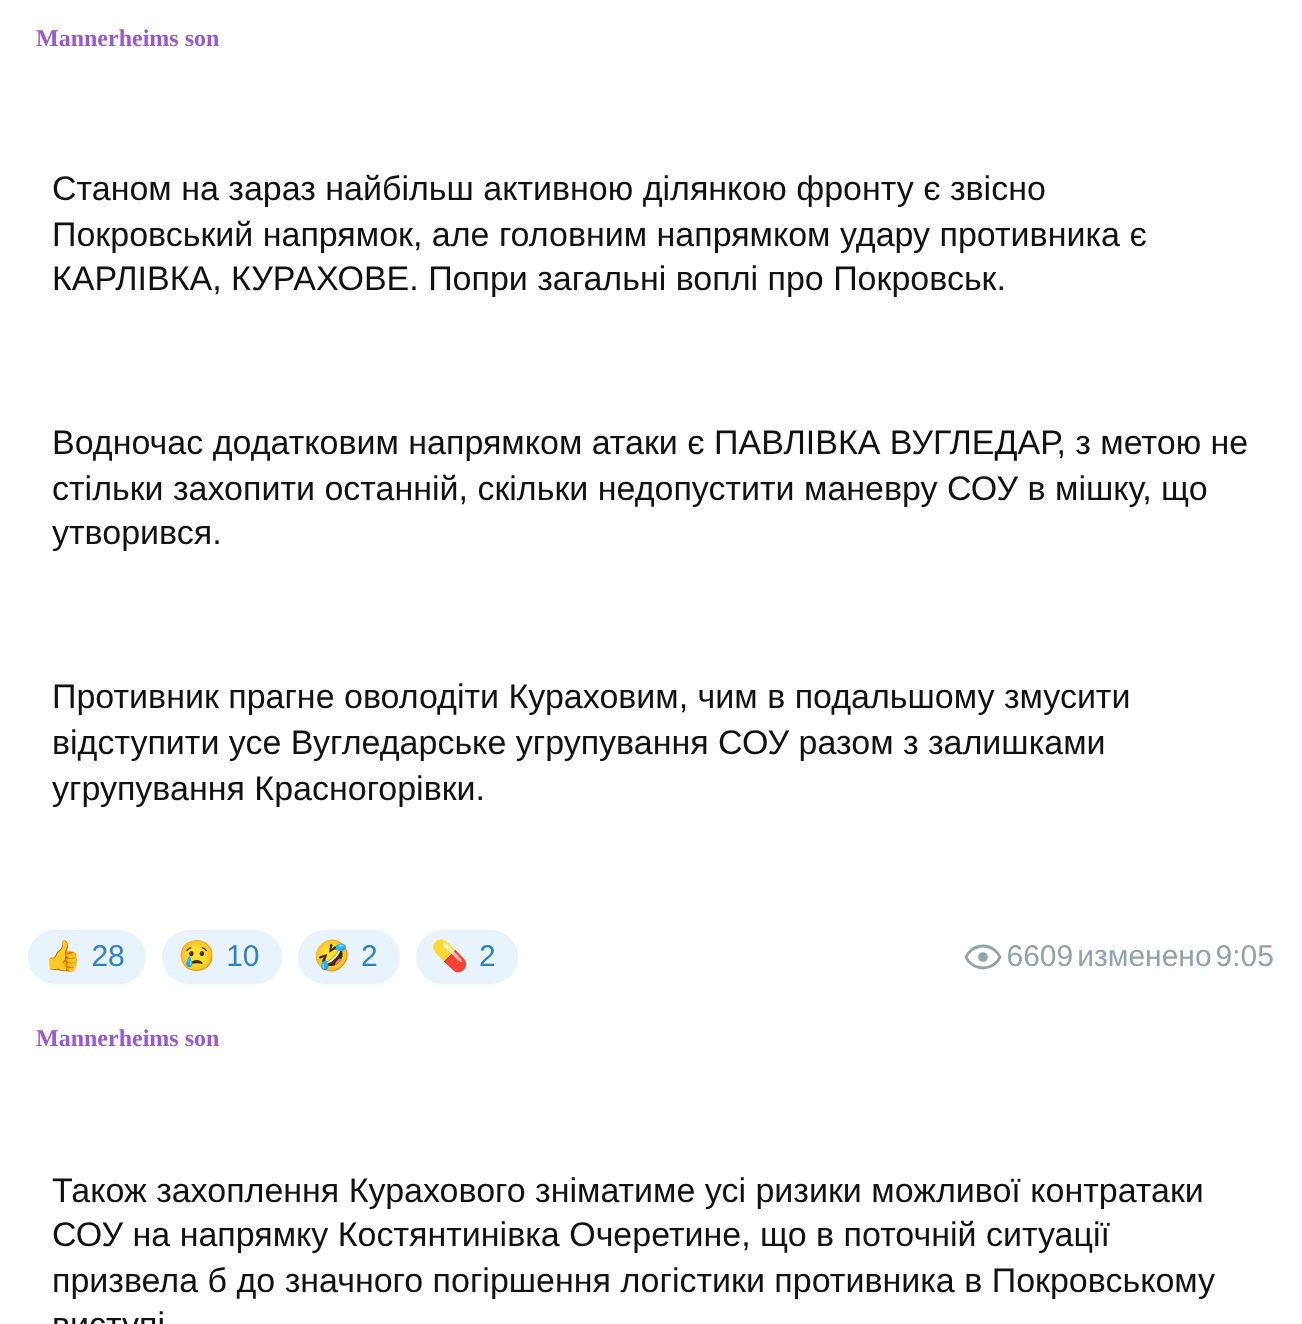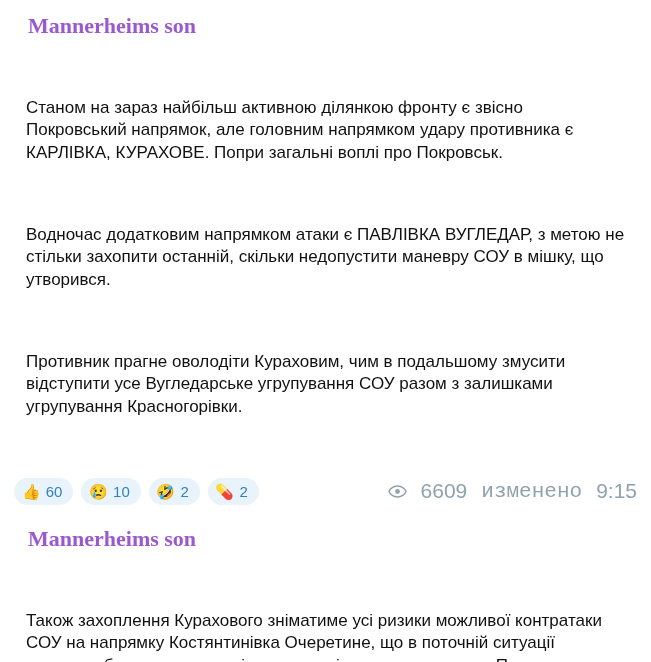--- a/index.html
+++ b/index.html
@@ -39,24 +39,24 @@
   }
   .bubble {
     background: #ffffff;
     border-radius: 0;
     padding: 10px 14px 8px 14px;
     position: relative;
   }
   .bubble.first { padding-top: 12px; }
   .bubble.second { padding-top: 12px; }
   .author {
-    font-size: 22px;
+    font-size: 12px;
     font-weight: bold;
     color: #9b59d0;
-    margin: 0 0 3px 14px;
+    margin: 0 0 3px 4px;
     line-height: 1.25;
     font-family: "Liberation Serif", serif;
   }
   .text {
     font-size: 17px;
     color: #111111;
     line-height: 1.33;
     white-space: pre-wrap;
     margin: 12px;
   }
@@ -79,28 +79,28 @@
     color: #2f82c4;
     font-weight: 500;
     cursor: pointer;
     line-height: 1.4;
   }
   .reaction .emo { font-size: 15px; }
   .meta {
     margin-left: auto;
     display: inline-flex;
     align-items: center;
-    gap: 14px;
+    gap: 2px;
     color: #8fa3ae;
-    font-size: 21px;
+    font-size: 15px;
     white-space: nowrap;
   }
   .eye-icon { display: inline-flex; align-items: center; }
   .views { color: #8fa3ae; }
-  .edited { color: #8fa3ae; font-family: Liberation Mono, monospace; }
+  .edited { color: #8fa3ae; }
   .time { color: #8fa3ae; }
   .divider-space {
     height: 9px;
     background: transparent;
   }
 </style>
 </head>
 <body>
 
 <div class="app">
@@ -110,21 +110,21 @@
     <div class="bubble first">
       <div class="author">Mannerheims son</div>
       <div class="text">
         <p>Станом на зараз найбільш активною ділянкою фронту є звісно Покровський напрямок, але головним напрямком удару противника є КАРЛІВКА, КУРАХОВЕ. Попри загальні воплі про Покровськ.</p>
         <p>Водночас додатковим напрямком атаки є ПАВЛІВКА ВУГЛЕДАР, з метою не стільки захопити останній, скільки недопустити маневру СОУ в мішку, що утворився.</p>
         <p>Противник прагне оволодіти Кураховим, чим в подальшому змусити відступити усе Вугледарське угрупування СОУ разом з залишками угрупування Красногорівки.</p>
       </div>
       <div class="reactions-row">
         <div class="reaction">
           <span class="emo">👍</span>
-          <span>60</span>
+          <span>28</span>
         </div>
         <div class="reaction">
           <span class="emo">😢</span>
           <span>10</span>
         </div>
         <div class="reaction">
           <span class="emo">🤣</span>
           <span>2</span>
         </div>
         <div class="reaction">
@@ -133,21 +133,21 @@
         </div>
         <div class="meta">
           <span class="eye-icon">
             <svg width="19" height="13" viewBox="0 0 19 13" fill="none" xmlns="http://www.w3.org/2000/svg">
               <path d="M9.5 1C5 1 1.8 4.2 1 6.5c0.8 2.3 4 5.5 8.5 5.5s7.7-3.2 8.5-5.5C17.2 4.2 14 1 9.5 1z" stroke="#8fa3ae" stroke-width="1.4" fill="none"></path>
               <circle cx="9.5" cy="6.5" r="2.4" fill="#8fa3ae"></circle>
             </svg>
           </span>
           <span class="views">6609</span>
           <span class="edited">изменено</span>
-          <span class="time">9:15</span>
+          <span class="time">9:05</span>
         </div>
       </div>
     </div>
 
     <div class="divider-space"></div>
 
     <div class="bubble second" style="flex:1;">
       <div class="author">Mannerheims son</div>
       <div class="text">
         <p>Також захоплення Курахового зніматиме усі ризики можливої контратаки СОУ на напрямку Костянтинівка Очеретине, що в поточній ситуації призвела б до значного погіршення логістики противника в Покровському виступі.</p>

